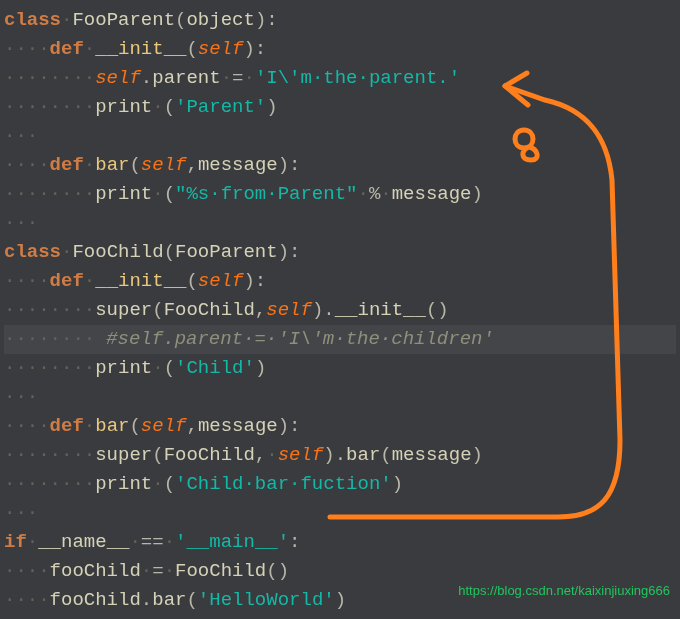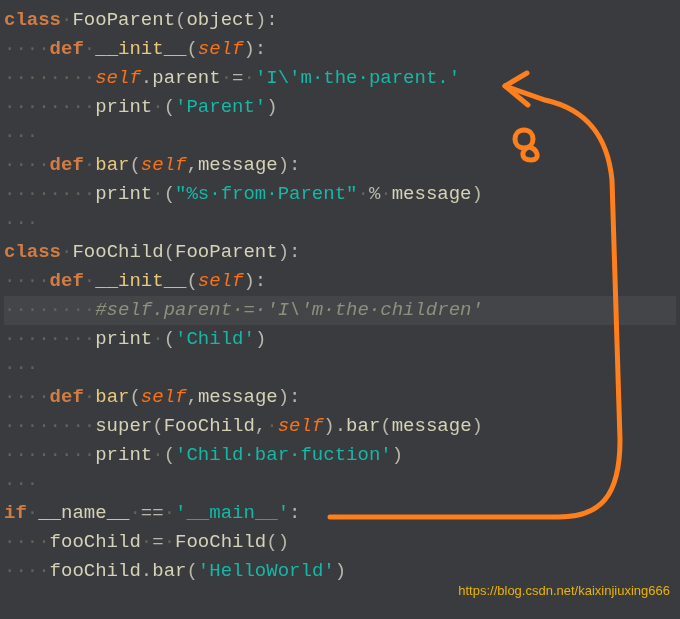--- a/index.html
+++ b/index.html
@@ -20,28 +20,28 @@
     position: relative;
   }
   .line { display: block; }
   .line.hl { background: #444549; }
   .kw  { color: #d07c45; font-weight: bold; }   
   .nm  { color: #d6d2b7; }                       
   .sl  { color: #f97316; font-style: italic; }   
   .fn  { color: #e8c87d; }                       
   .str { color: #14b8a6; }                       
   .op  { color: #b8b6a8; }                       
-  .cm  { color: #8e8f7c; font-style: italic; }   
+  .cm  { color: #8e8f7c; font-style: italic; margin-left: 11px; }   
   .dot { color: #626358; }                       
   .watermark {
     position: absolute;
     right: 10px;
     bottom: 14px;
     font-size: 13px;
-    color: #eab308;
+    color: #22c55e;
     font-family: Arial, sans-serif;
   }
   svg.annot {
     position: absolute;
     top: 0; left: 0;
     width: 680px; height: 619px;
     pointer-events: none;
   }
 </style>
 </head>
@@ -50,20 +50,21 @@
 <div class="code" id="code"><span class="line"><span class="kw">class</span><span class="dot">·</span><span class="nm">FooParent</span><span class="op">(</span><span class="nm">object</span><span class="op">):</span>
 </span><span class="line"><span class="dot">····</span><span class="kw">def</span><span class="dot">·</span><span class="fn">__init__</span><span class="op">(</span><span class="sl">self</span><span class="op">):</span>
 </span><span class="line"><span class="dot">········</span><span class="sl">self</span><span class="op">.</span><span class="nm">parent</span><span class="dot">·</span><span class="op">=</span><span class="dot">·</span><span class="str">'I\'m·the·parent.'</span>
 </span><span class="line"><span class="dot">········</span><span class="nm">print</span><span class="dot">·</span><span class="op">(</span><span class="str">'Parent'</span><span class="op">)</span>
 </span><span class="line"><span class="dot">···</span>
 </span><span class="line"><span class="dot">····</span><span class="kw">def</span><span class="dot">·</span><span class="fn">bar</span><span class="op">(</span><span class="sl">self</span><span class="op">,</span><span class="nm">message</span><span class="op">):</span>
 </span><span class="line"><span class="dot">········</span><span class="nm">print</span><span class="dot">·</span><span class="op">(</span><span class="str">"%s·from·Parent"</span><span class="dot">·</span><span class="op">%</span><span class="dot">·</span><span class="nm">message</span><span class="op">)</span>
 </span><span class="line"><span class="dot">···</span>
 </span><span class="line"><span class="kw">class</span><span class="dot">·</span><span class="nm">FooChild</span><span class="op">(</span><span class="nm">FooParent</span><span class="op">):</span>
 </span><span class="line"><span class="dot">····</span><span class="kw">def</span><span class="dot">·</span><span class="fn">__init__</span><span class="op">(</span><span class="sl">self</span><span class="op">):</span>
+</span><span class="line"><span class="dot">········</span><span class="nm">super</span><span class="op">(</span><span class="nm">FooChild</span><span class="op">,</span><span class="sl">self</span><span class="op">).</span><span class="nm">__init__</span><span class="op">()</span>
 </span><span class="line hl"><span class="dot">········</span><span class="cm">#self.parent·=·'I\'m·the·children'</span>
 </span><span class="line"><span class="dot">········</span><span class="nm">print</span><span class="dot">·</span><span class="op">(</span><span class="str">'Child'</span><span class="op">)</span>
 </span><span class="line"><span class="dot">···</span>
 </span><span class="line"><span class="dot">····</span><span class="kw">def</span><span class="dot">·</span><span class="fn">bar</span><span class="op">(</span><span class="sl">self</span><span class="op">,</span><span class="nm">message</span><span class="op">):</span>
 </span><span class="line"><span class="dot">········</span><span class="nm">super</span><span class="op">(</span><span class="nm">FooChild</span><span class="op">,</span><span class="dot">·</span><span class="sl">self</span><span class="op">).</span><span class="nm">bar</span><span class="op">(</span><span class="nm">message</span><span class="op">)</span>
 </span><span class="line"><span class="dot">········</span><span class="nm">print</span><span class="dot">·</span><span class="op">(</span><span class="str">'Child·bar·fuction'</span><span class="op">)</span>
 </span><span class="line"><span class="dot">···</span>
 </span><span class="line"><span class="kw">if</span><span class="dot">·</span><span class="nm">__name__</span><span class="dot">·</span><span class="op">==</span><span class="dot">·</span><span class="str">'__main__'</span><span class="op">:</span>
 </span><span class="line"><span class="dot">····</span><span class="nm">fooChild</span><span class="dot">·</span><span class="op">=</span><span class="dot">·</span><span class="nm">FooChild</span><span class="op">()</span>
 </span><span class="line"><span class="dot">····</span><span class="nm">fooChild</span><span class="op">.</span><span class="nm">bar</span><span class="op">(</span><span class="str">'HelloWorld'</span><span class="op">)</span>

